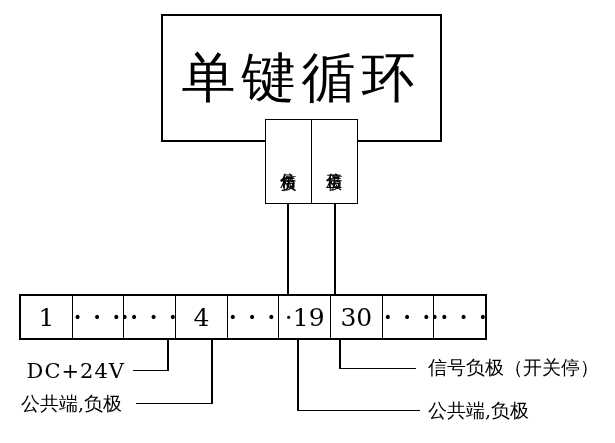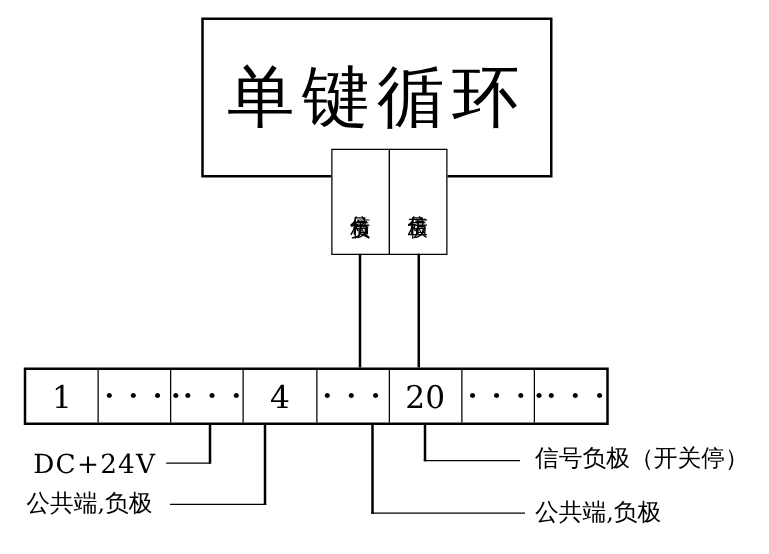--- a/index.html
+++ b/index.html
@@ -135,21 +135,22 @@
 
   <div class="wire v" style="left:287px; top:203px; height:92px;"></div>
   <div class="wire v" style="left:334px; top:203px; height:92px;"></div>
 
   <div id="terminal-strip">
     <div class="terminal-cell">1</div>
     <div class="terminal-cell dots">· · ·</div>
     <div class="terminal-cell dots">·· · ·</div>
     <div class="terminal-cell">4</div>
     <div class="terminal-cell dots">· · ·</div>
-    <div class="terminal-cell">20</div>
+    <div class="terminal-cell">·19</div>
+    <div class="terminal-cell">30</div>
     <div class="terminal-cell dots">· · ·</div>
     <div class="terminal-cell dots">·· · ·</div>
   </div>
 
   <div class="wire v" style="left:167px; top:340px; height:31px;"></div>
   <div class="wire h" style="left:133px; top:369.5px; width:35px;"></div>
 
   <div class="wire v" style="left:211px; top:340px; height:64px;"></div>
   <div class="wire h" style="left:136px; top:402.5px; width:77px;"></div>
 

